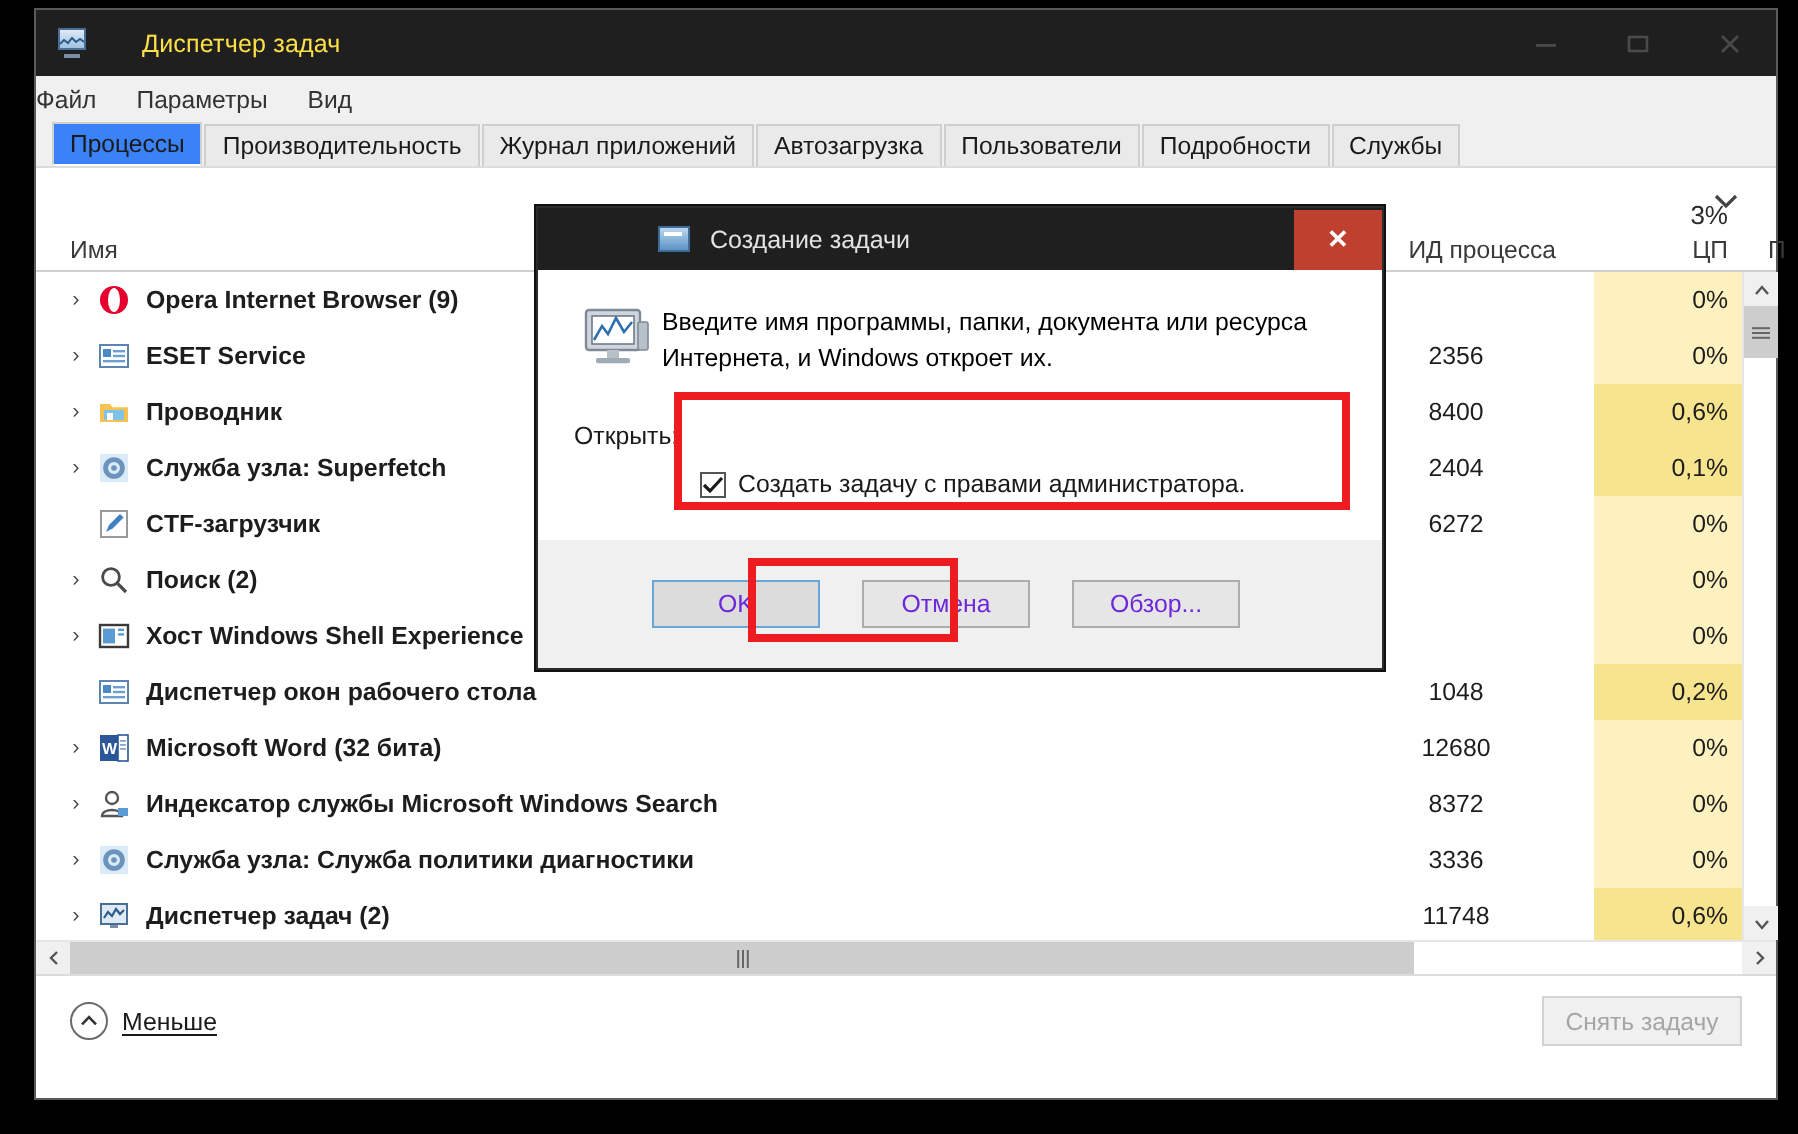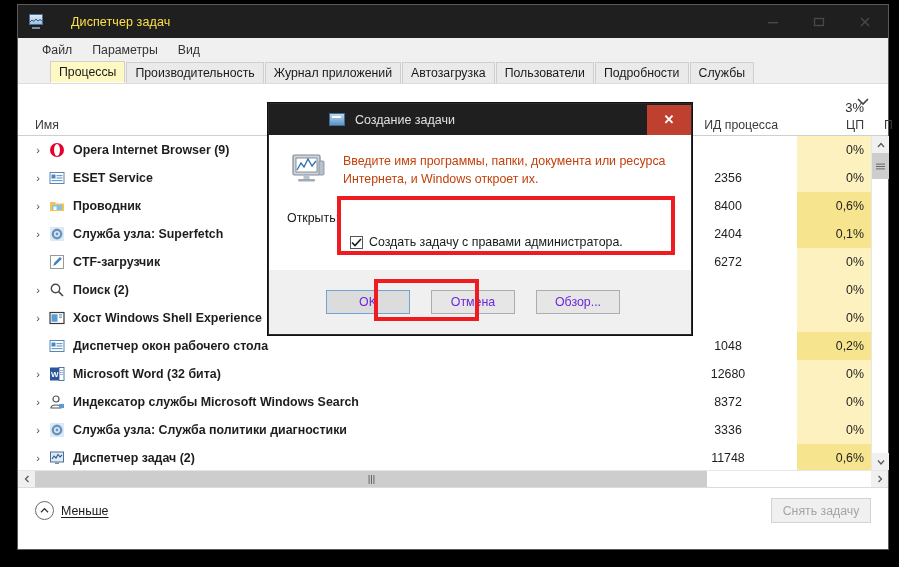--- a/index.html
+++ b/index.html
@@ -62,21 +62,21 @@
   }
   #titlebar-spacer { flex: 1; }
   .winbtn svg { display: block; }
 
   
   #menubar {
     position: absolute; left: 0; top: 33px;
     width: 100%; height: 24px;
     background: #f0f0f0;
     display: flex; align-items: center;
-    padding-left: 24px;
+    padding-left: 0;
     font-size: 12.3px; color: #333;
   }
   .menu-item { margin-right: 20px; cursor: default; }
 
   
   #tabstrip {
     position: absolute; left: 0; top: 57px;
     width: 100%; height: 22px;
     background: #f0f0f0;
     display: flex; align-items: flex-end;
@@ -87,26 +87,25 @@
     height: 21px;
     padding: 0 8px;
     display: flex; align-items: center;
     font-size: 12.3px; color: #1a1a1a;
     background: #eaeaea;
     border: 1px solid #cfcfcf;
     border-bottom: none;
     margin-right: 1px;
   }
   .tab.active {
-    background: #fef9c3;
+    background: #3b82f6;
     border-color: #d0d0d0;
     border-bottom: 1px solid #ffffff;
     position: relative; z-index: 3;
     height: 22px;
-    margin-left: 24px;
   }
 
   
   #content {
     position: absolute; left: 0; top: 79px;
     width: 100%; bottom: 0;
     background: #ffffff;
   }
 
   
@@ -284,23 +283,23 @@
     position: absolute; left: 0; top: 31px;
     width: 100%; height: 137px;
     background: #ffffff;
     border-bottom: 1px solid #dadada;
   }
   #dlg-icon {
     position: absolute; left: 21px; top: 17px;
     width: 36px; height: 34px;
   }
   #dlg-prompt {
-    position: absolute; left: 74px; top: 17px;
+    position: absolute; left: 62px; top: 17px;
     width: 330px;
-    font-size: 12.4px; color: #c2410c;
+    font-size: 12.4px; color: #000000;
     line-height: 18px;
   }
   #dlg-open-label {
     position: absolute; left: 18px; top: 76px;
     font-size: 12.4px; color: #1a1a1a;
   }
   #dlg-combo {
     position: absolute; left: 76px; top: 70px;
     width: 325px; height: 24px;
     background: #ffffff;

